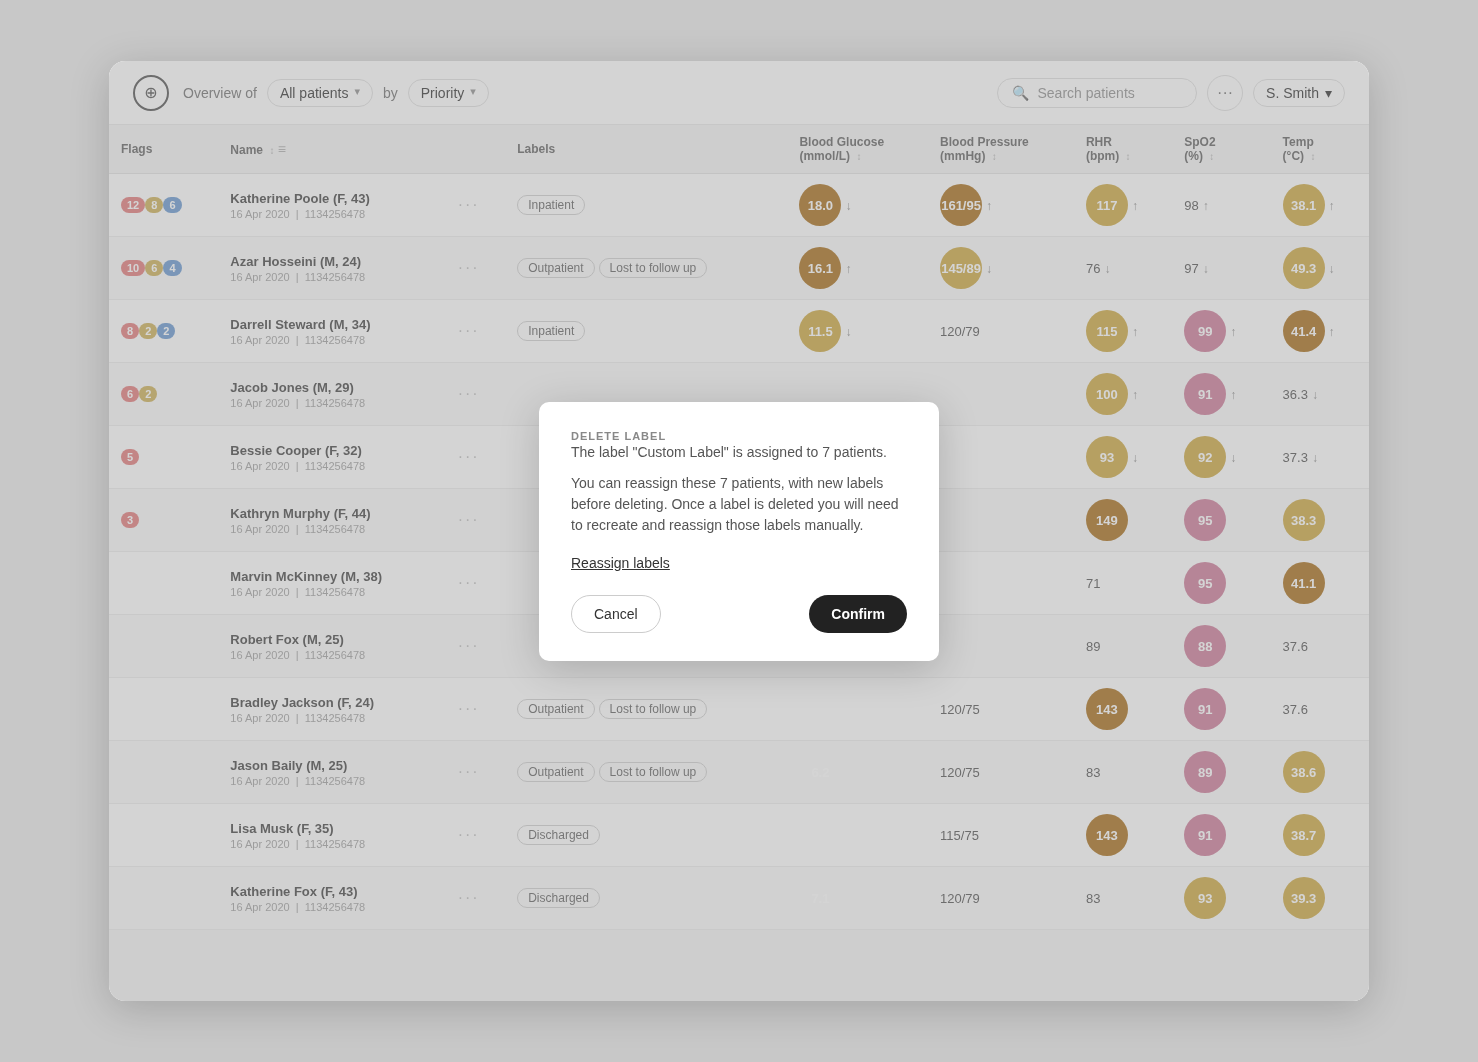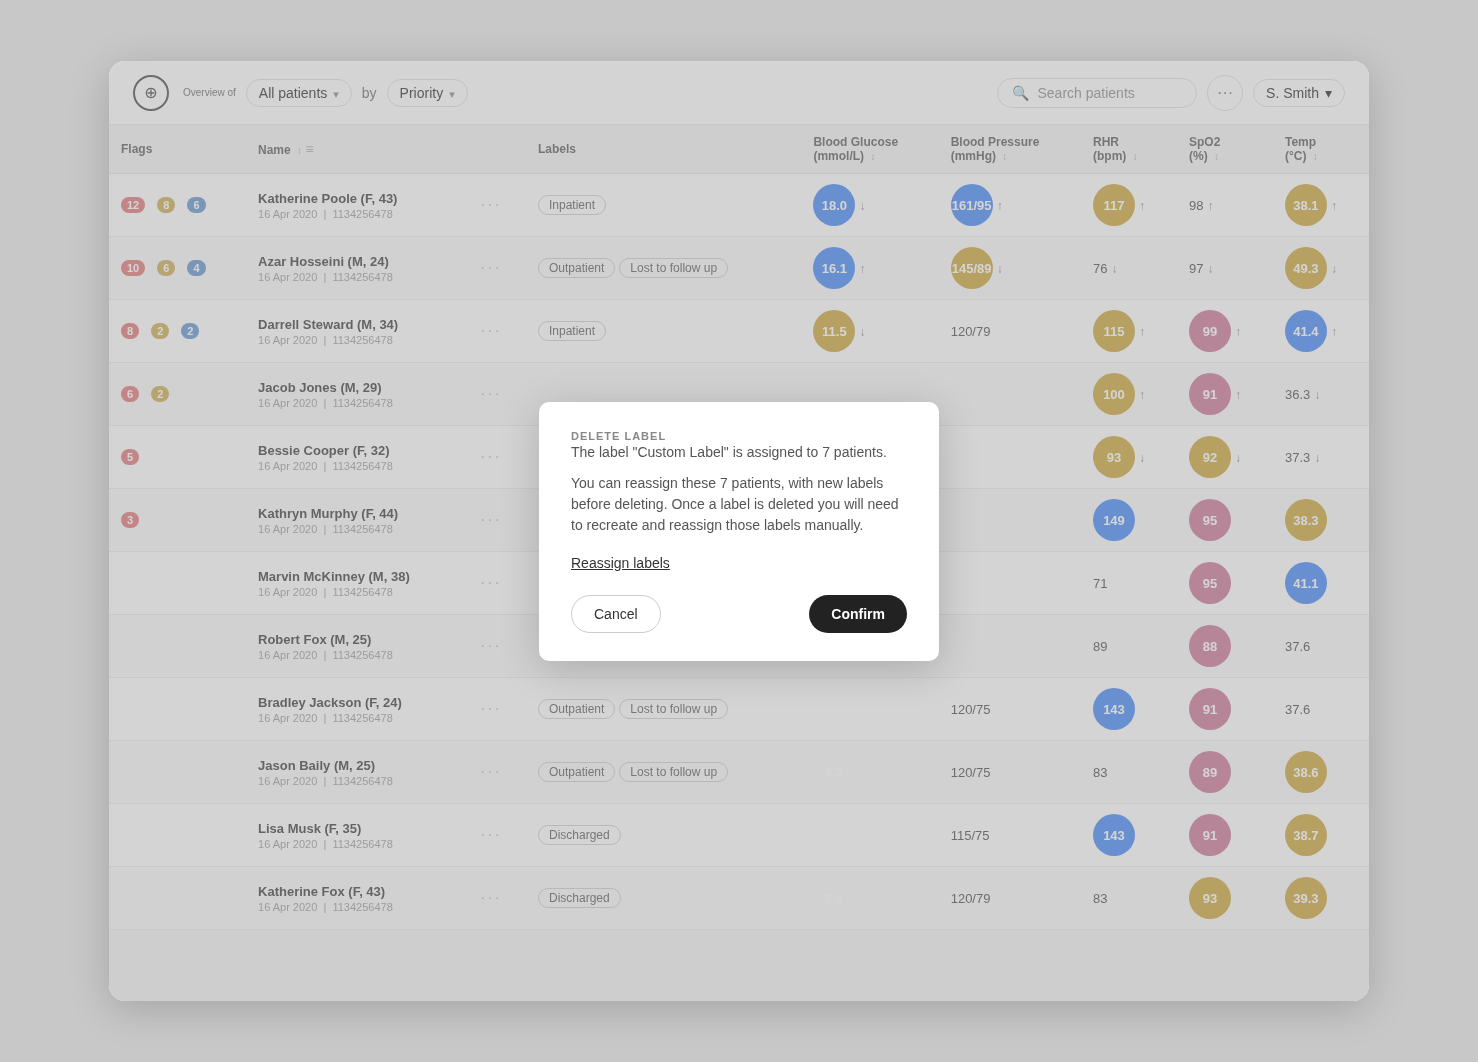--- a/index.html
+++ b/index.html
@@ -34,25 +34,25 @@
     }
     .logo-icon {
       width: 36px; height: 36px;
       border: 2px solid #444;
       border-radius: 50%;
       display: flex; align-items: center; justify-content: center;
       font-size: 16px; color: #444;
       flex-shrink: 0;
     }
     .overview-label {
-      font-size: 10px; color: #666;
+      font-size: 14px; color: #666;
       margin-left: 4px;
     }
     .dropdown-pill {
-      display: flex; align-items: flex-end; gap: 6px;
+      display: flex; align-items: flex-start; gap: 6px;
       border: 1.5px solid #ddd;
       border-radius: 20px;
       padding: 5px 12px;
       font-size: 14px;
       color: #222;
       cursor: pointer;
       background: #fff;
     }
     .dropdown-pill .chevron { font-size: 11px; color: #888; }
     .by-label { font-size: 14px; color: #666; }
@@ -107,21 +107,21 @@
     tbody tr {
       border-bottom: 1px solid #ebebeb;
       background: #fff;
     }
     tbody tr:nth-child(even) { background: #fafafa; }
     tbody td {
       padding: 10px 12px;
       vertical-align: middle;
       color: #333;
     }
-    .flags-cell { display: flex; gap: 12px; align-items: center; }
+    .flags-cell { display: flex; gap: 0; align-items: center; }
     .flag-badge {
       border-radius: 10px;
       padding: 2px 6px;
       font-size: 11px;
       font-weight: 600;
       color: #fff;
     }
     .flag-red { background: #e07070; }
     .flag-yellow { background: #c8a94a; }
     .flag-blue { background: #5b8fcc; }
@@ -131,21 +131,21 @@
     .label-pill {
       border: 1px solid #ccc; border-radius: 12px;
       padding: 2px 10px; font-size: 12px; color: #555;
       display: inline-block; margin-right: 4px; text-align: center;
     }
     .value-badge {
       display: inline-flex; align-items: center; justify-content: center;
       border-radius: 50%; width: 42px; height: 42px;
       font-size: 13px; font-weight: 600; color: #fff;
     }
-    .badge-red { background: #3b82f6; text-align: right; }
+    .badge-red { background: #a16207; text-align: right; }
     .badge-yellow { background: #c8a030; }
     .badge-pink { background: #c97090; }
     .trend-icon { font-size: 12px; margin-left: 4px; color: #888; }
     .numeric-val { font-size: 13px; color: #444; }
 
     
     .modal-overlay {
       position: absolute; top: 0; left: 0; right: 0; bottom: 0;
       background: rgba(160,160,160,0.45);
       display: flex; align-items: center; justify-content: center;

